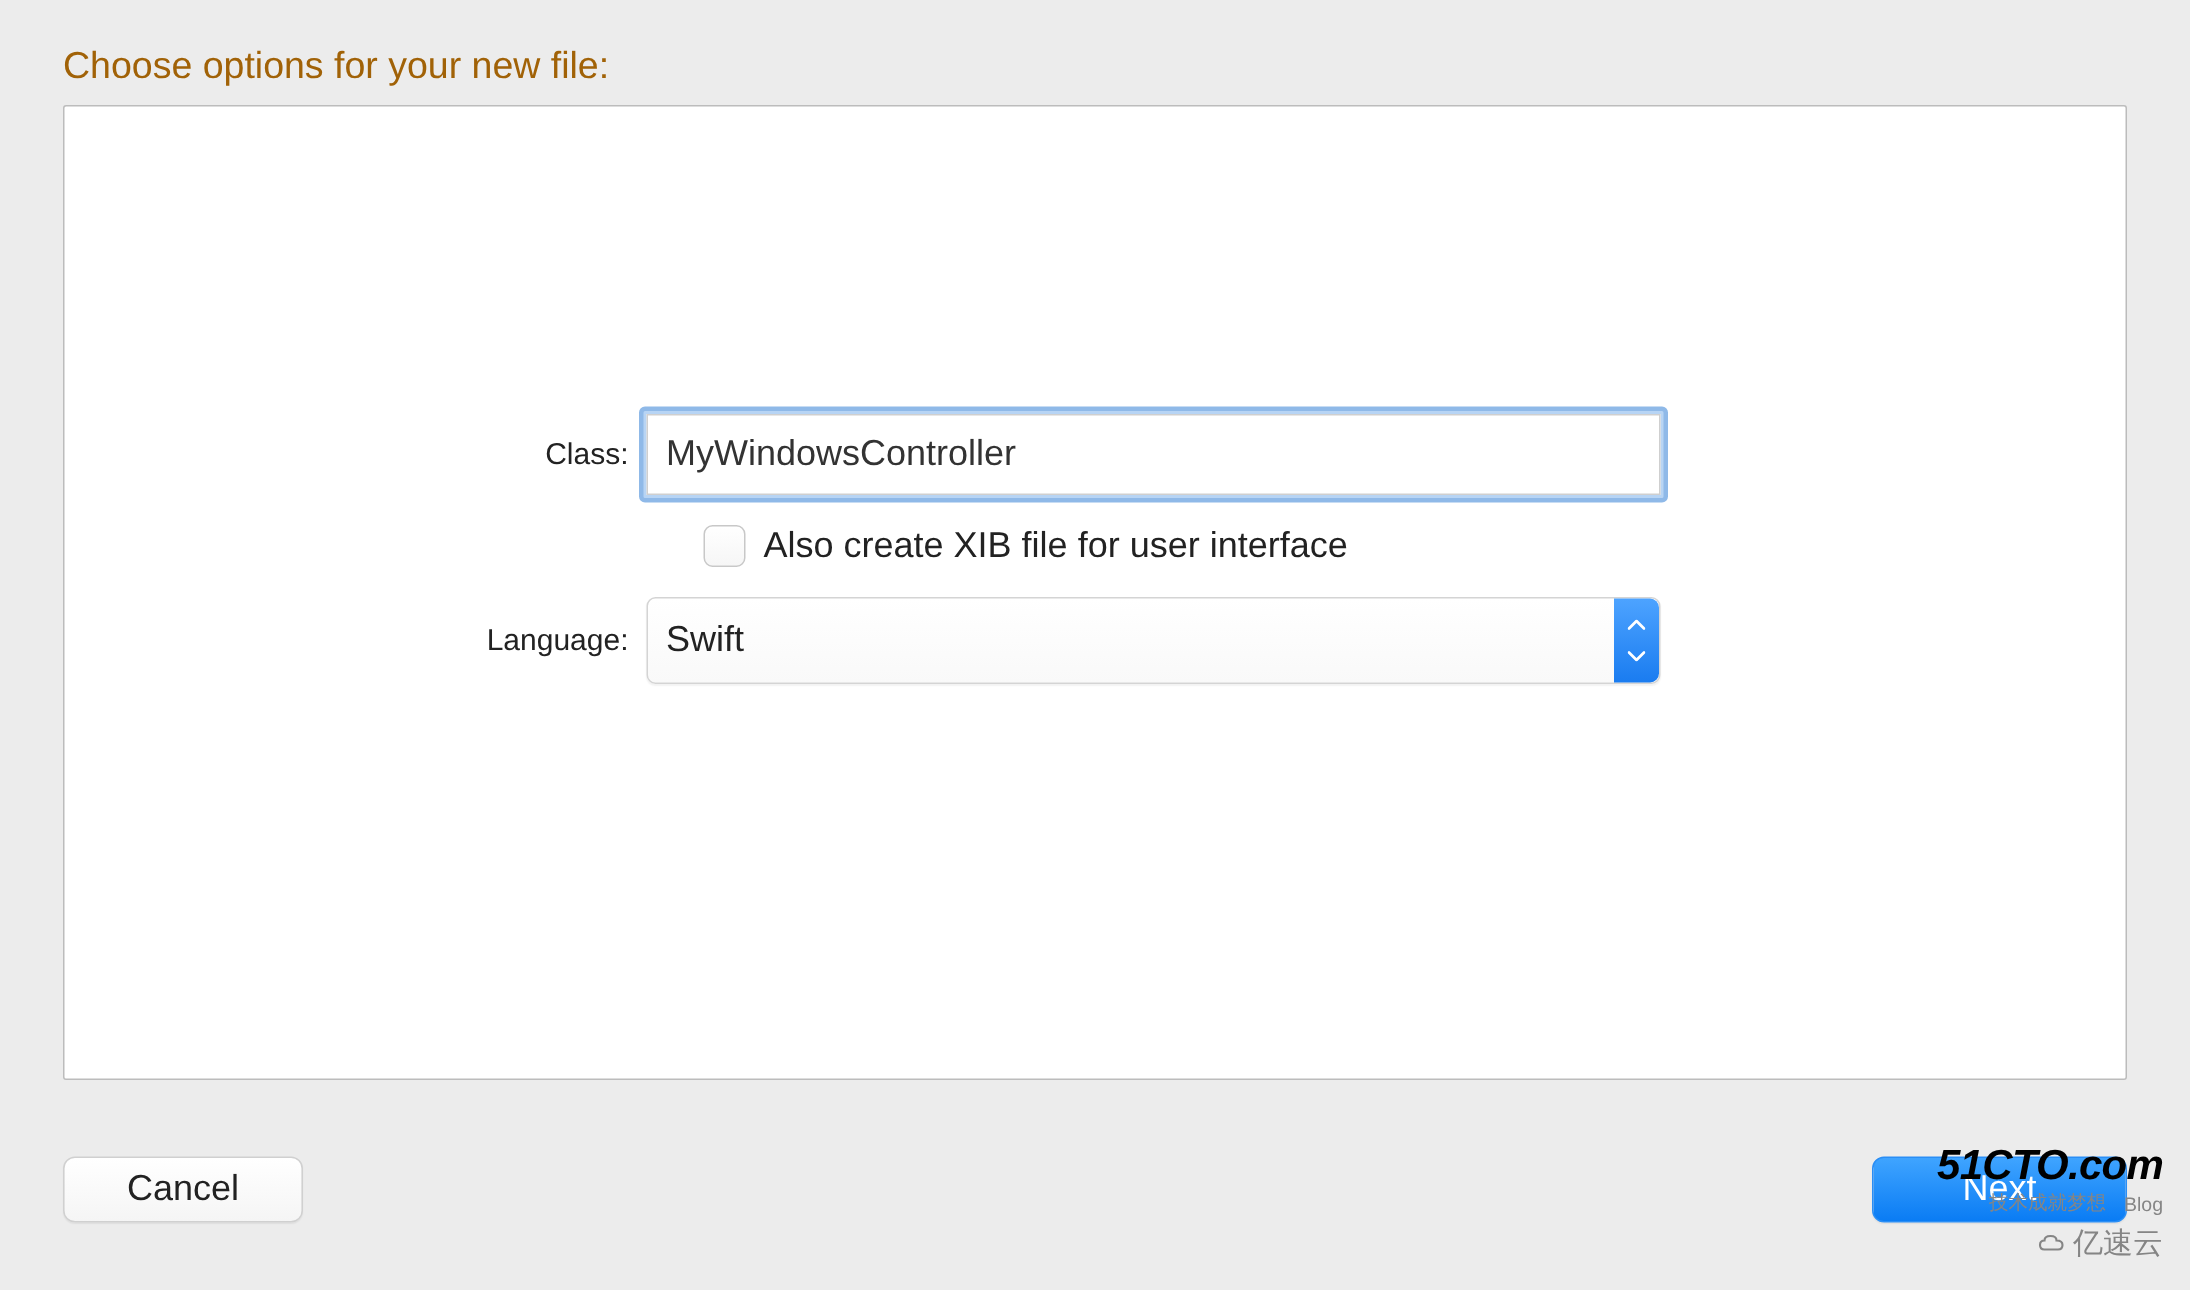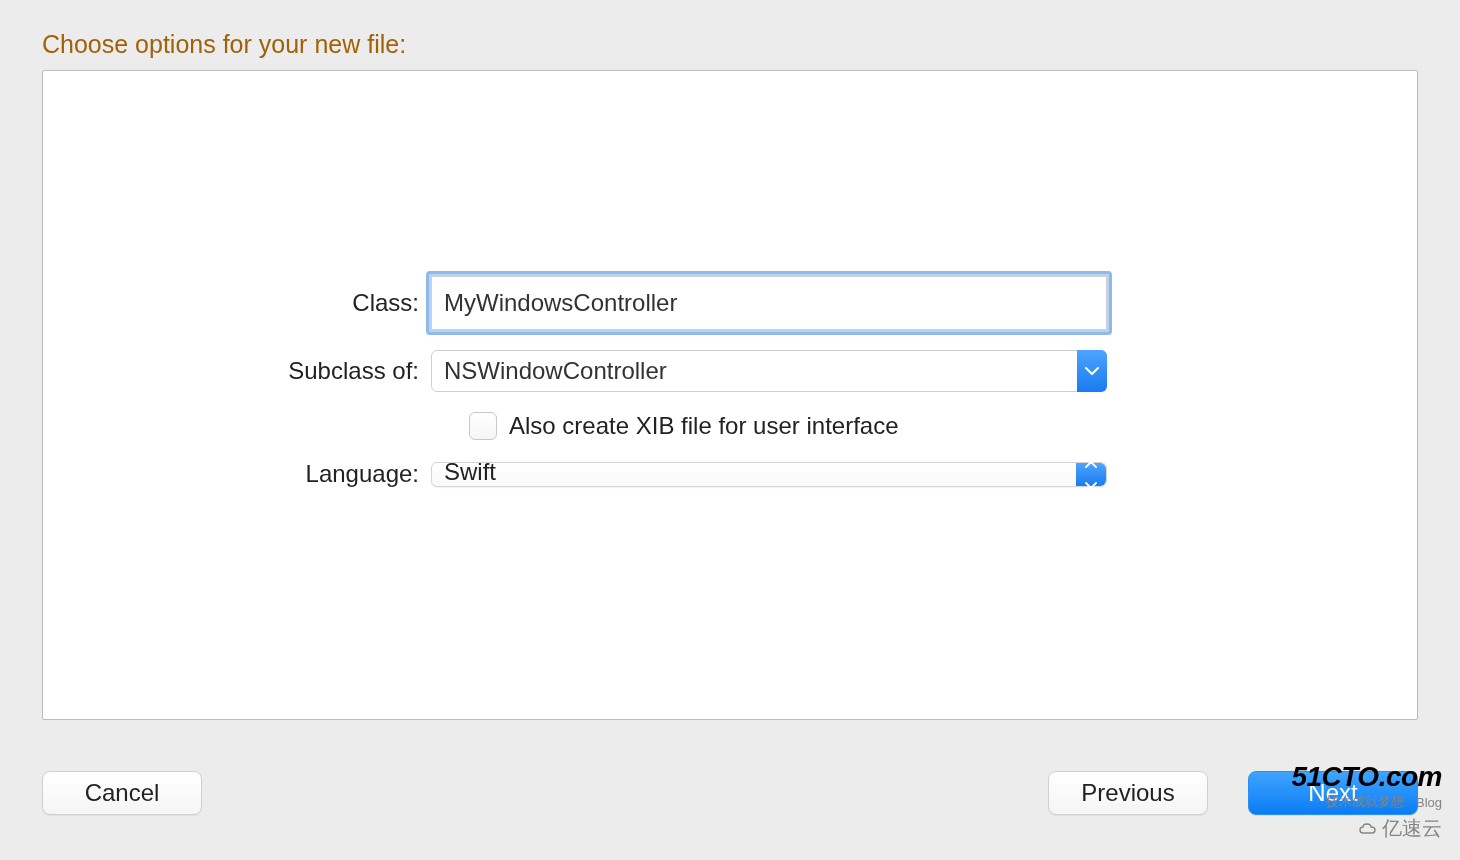--- a/index.html
+++ b/index.html
@@ -38,21 +38,21 @@
       right: 0;
     }
     .form-row {
       display: flex;
       align-items: center;
       margin-bottom: 20px;
     }
     .form-label {
       width: 388px;
       text-align: right;
-      font-size: 24px;
+      font-size: 20px;
       color: #222;
       padding-right: 12px;
     }
     .text-input-wrapper {
       position: relative;
       width: 676px;
     }
     .text-input-focus-ring {
       position: absolute;
       top: -5px;
@@ -127,26 +127,26 @@
       margin-right: 12px;
       flex-shrink: 0;
     }
     .checkbox-label {
       font-size: 24px;
       color: #222;
     }
     .select-wrapper {
       position: relative;
       width: 676px;
-      height: 25px;
+      height: 58px;
       border: 1px solid #d4d4d4;
       border-radius: 6px;
       background: linear-gradient(to bottom, #ffffff, #f9f9f9);
       display: flex;
-      align-items: flex-end;
+      align-items: center;
       padding: 0 12px;
       box-shadow: 0 1px 1px rgba(0,0,0,0.05);
     }
     .select-value {
       font-size: 24px;
       color: #222;
     }
     .select-arrows {
       position: absolute;
       right: 0;
@@ -247,33 +247,20 @@
   <div class="form-area">
 
     <div class="form-row">
       <div class="form-label">Class:</div>
       <div class="text-input-wrapper">
         <div class="text-input-focus-ring"></div>
         <input type="text" class="text-input" value="MyWindowsController" style="">
       </div>
     </div>
 
-    <div class="form-row">
-      <div class="form-label">Subclass of:</div>
-      <div class="combo-wrapper">
-        <input type="text" class="combo-input" value="NSWindowController" style="">
-        <div class="combo-arrow-btn">
-          <span>
-            <svg viewBox="0 0 14 10">
-                <path d="M1 2 L7 8 L13 2" stroke="#ffffff" stroke-width="2" fill="none" stroke-linecap="round" stroke-linejoin="round"></path>
-              </svg>
-          </span>
-        </div>
-      </div>
-    </div>
 
     <div class="checkbox-row">
       <div class="checkbox-box"></div>
       <div class="checkbox-label">Also create XIB file for user interface</div>
     </div>
 
     <div class="form-row">
       <div class="form-label">Language:</div>
       <div class="select-wrapper">
         <div class="select-value">Swift</div>
@@ -291,21 +278,20 @@
         </div>
       </div>
     </div>
 
   </div>
 </div>
 
 <div class="button-bar">
   <button class="mac-button">Cancel</button>
   <div class="spacer"></div>
-  <button class="mac-button">Previous</button>
   <div class="button-gap"></div>
   <button class="mac-button primary">Next</button>
 </div>
 
 <div class="watermark">
   <div class="wm-main">51CTO.com</div>
   <div class="wm-sub">
     <span>技术成就梦想</span>
     <span>Blog</span>
   </div>

